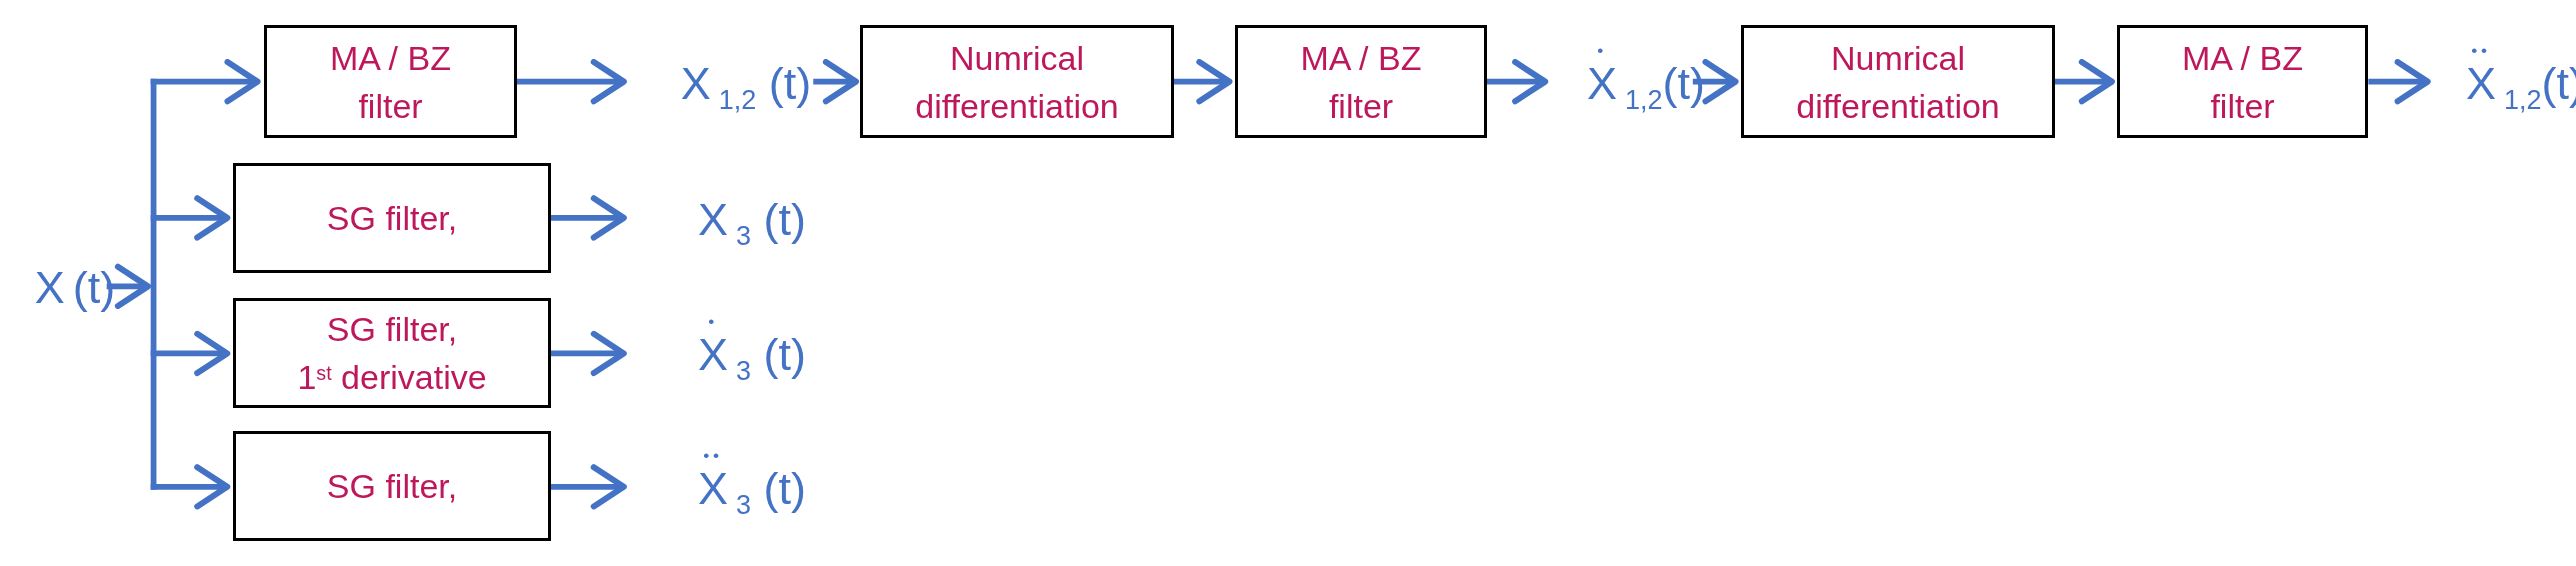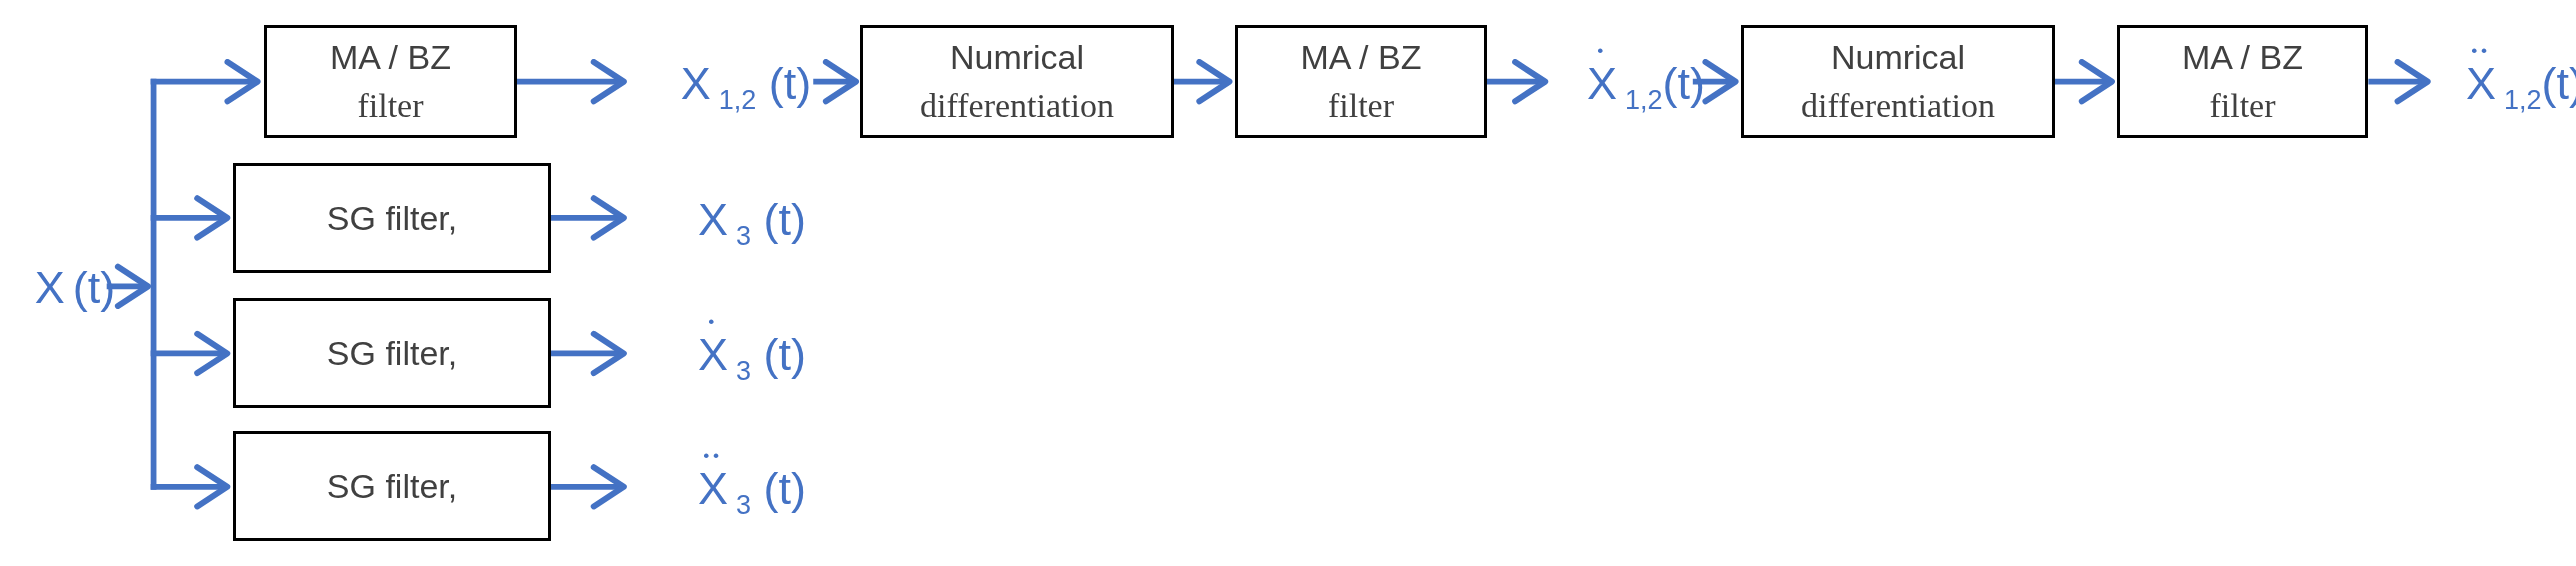--- a/index.html
+++ b/index.html
@@ -10,21 +10,21 @@
     font-family:"Liberation Sans","DejaVu Sans",sans-serif;
   }
   #wires{position:absolute;left:0;top:0;width:2576px;height:567px;}
   .pbox{
     position:absolute;
     box-sizing:border-box;
     border:3.6px solid #000000;
     background:#ffffff;
     display:flex;flex-direction:column;
     align-items:center;justify-content:center;
-    color:#404040;
+    color:#be185d;
     font-size:34px;line-height:48px;
     text-align:center;
     white-space:pre;
   }
   .bsup{font-size:0.58em;position:relative;top:-0.48em;line-height:0;}
   .sig{
     position:absolute;
     transform:translate(-50%,-50%);
     color:#4472C4;
     font-size:45px;
@@ -32,21 +32,21 @@
   }
   .xwrap{position:relative;display:inline-block;}
   .dots{
     position:absolute;left:0;right:0;top:-16px;
     text-align:center;
     font-size:17.3px;line-height:17.3px;
     letter-spacing:3.6px;
   }
   .sub{font-size:0.60em;position:relative;top:0.38em;margin-left:8px;}
   .tail{white-space:pre;}
-  .l2seg{white-space:pre;font-family:Liberation Serif, serif;}
+  .l2seg{white-space:pre;}
 </style>
 </head>
 <body>
 
 <div id="canvas">
 
   <svg id="wires" viewBox="0 0 3573 786" xmlns="http://www.w3.org/2000/svg">
     <defs>
       <marker id="ah" viewBox="0 0 8 8" refX="5.8" refY="4" markerWidth="8" markerHeight="8" orient="auto" markerUnits="strokeWidth">
         <path d="M1,0.6 L6.2,4 L1,7.4" fill="none" stroke="#4472C4" stroke-width="1.05" stroke-linecap="round" stroke-linejoin="round"></path>
@@ -96,20 +96,21 @@
     <span>MA / BZ</span>
     <span><span class="l2seg">filter</span><span class="bsup"></span><span class="l2seg"></span></span>
   </div>
 
   <div class="pbox" style="left:233px;top:163px;width:318px;height:110px;">
     <span>SG filter,</span>
   </div>
 
   <div class="pbox" style="left:233px;top:298px;width:318px;height:110px;">
     <span>SG filter,</span>
+    <span><span class="l2seg">1</span><span class="bsup">st</span><span class="l2seg"> derivative</span></span>
   </div>
 
   <div class="pbox" style="left:233px;top:431px;width:318px;height:110px;">
     <span>SG filter,</span>
   </div>
 
   <div class="sig" style="left:50px;top:288px;">
     <span class="xwrap"><span class="dots"></span><span>X</span></span><span class="sub"></span><span class="tail">(t)</span>
   </div>
 

